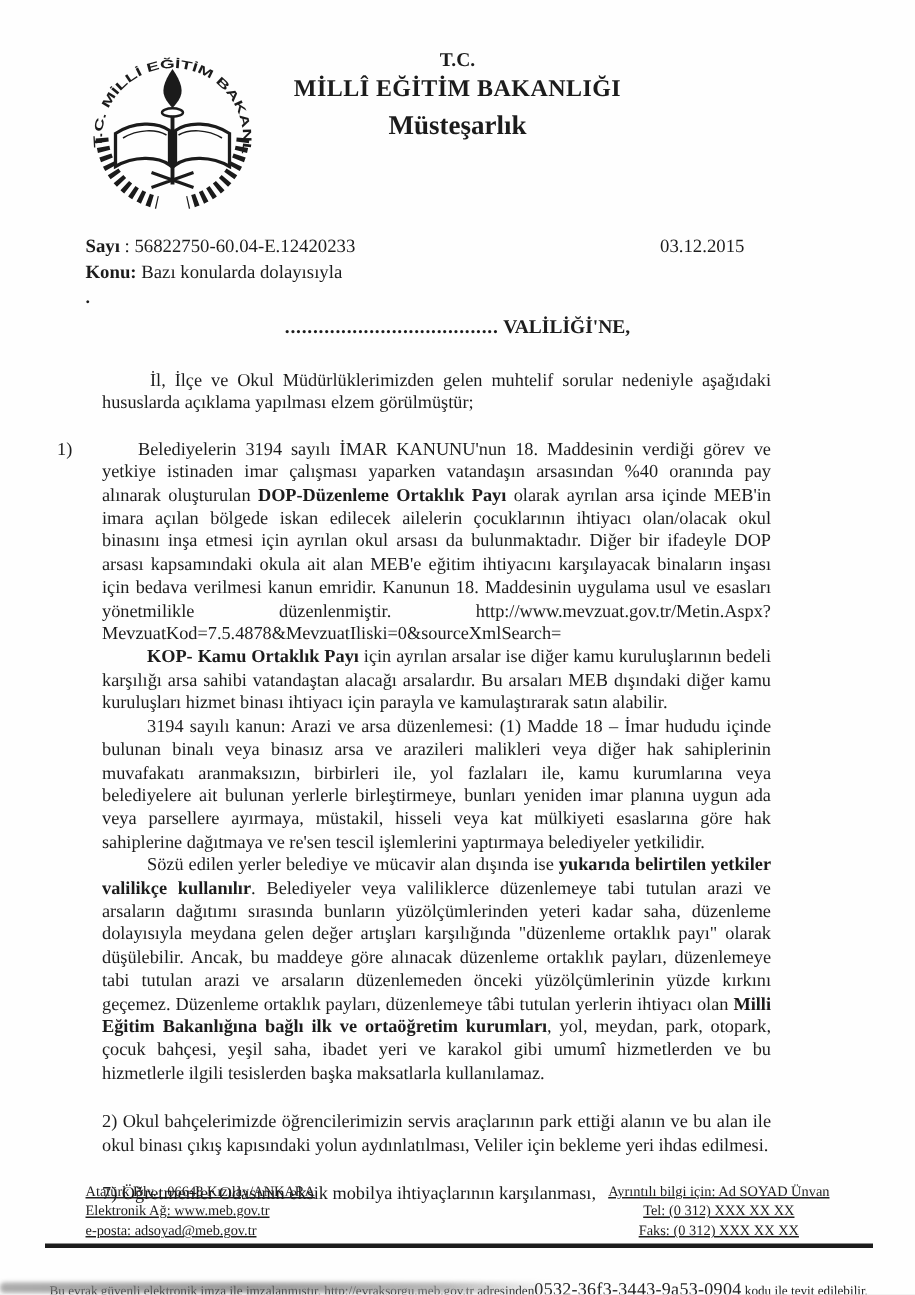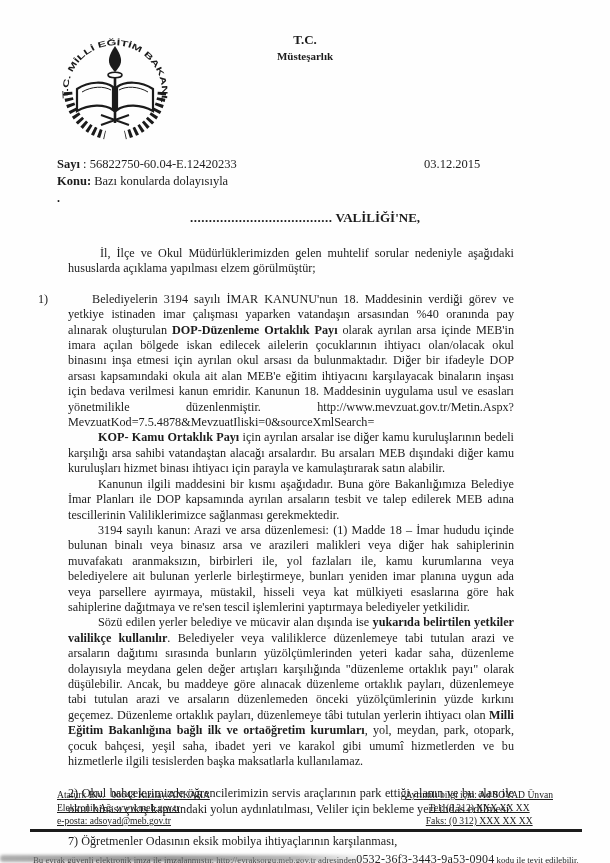--- a/index.html
+++ b/index.html
@@ -7,25 +7,25 @@
     position:relative; width:610px; height:863px; margin:0 auto;
     background:#fefefe; color:#1c1c1c; overflow:hidden;
     font-family:"Liberation Serif", serif;
   }
   
   .header{position:relative; height:150px;}
   .logo{position:absolute; left:55px; top:28px; width:120px; height:120px;}
   .titles{position:absolute; left:0; right:0; top:32px; text-align:center; line-height:1.25;}
   .t-tc{font-size:13px; font-weight:bold;}
   .t-ministry{font-size:16px; font-weight:bold; letter-spacing:.3px; margin-top:2px;}
-  .t-dept{font-size:11px; font-weight:bold; margin-top:2px;}
+  .t-dept{font-size:18px; font-weight:bold; margin-top:2px;}
   
   .meta{position:relative; margin:6px 57px 0 57px; font-size:12.5px; line-height:17px;}
   .meta .b{font-weight:bold;}
-  .date{position:absolute; left:367px; top:0;}
+  .date{position:absolute; left:383px; top:0;}
   .stray{height:13px; font-weight:bold; font-size:12px;}
   
   .addressee{margin-top:7px; text-align:center; font-weight:bold; font-size:13px;}
   .addressee .dots{letter-spacing:.5px;}
   
   .body-blocks{
     margin:20px 96px 0 68px; text-align:justify;
     font-size:12.2px; line-height:15.4px;
     overflow-wrap:break-word; word-break:break-word;
   }
@@ -79,20 +79,21 @@
       <rect x="58.7" y="49" width="2.6" height="46" fill="#1b1b1b"></rect>
 
       <path d="M22,61 C34,53 50,53 58,59 L58,82 C50,76 34,76 22,83 Z" fill="#fefefe" stroke="#1b1b1b" stroke-width="2.2"></path>
       <path d="M98,61 C86,53 70,53 62,59 L62,82 C70,76 86,76 98,83 Z" fill="#fefefe" stroke="#1b1b1b" stroke-width="2.2"></path>
       <path d="M27,64 C37,58 49,58 56,62" fill="none" stroke="#1b1b1b" stroke-width="1"></path>
       <path d="M93,64 C83,58 71,58 64,62" fill="none" stroke="#1b1b1b" stroke-width="1"></path>
       <path d="M46,87 L74,97 M74,87 L46,97" stroke="#1b1b1b" stroke-width="2"></path>
     </svg>
     <div class="titles">
       <div class="t-tc">T.C.</div>
+      <div class="t-ministry">MİLLÎ EĞİTİM BAKANLIĞI</div>
       <div class="t-dept">Müsteşarlık</div>
     </div>
   </div>
 
   <div class="meta">
     <div>
       <span class="b">Sayı</span>
       <span>: 56822750-60.04-E.12420233</span>
       <span class="date">03.12.2015</span>
     </div>
@@ -105,21 +106,20 @@
 
   <div class="addressee">
     <span class="dots">......................................</span>
     <span>VALİLİĞİ'NE,</span>
   </div>
 
   <div class="body-blocks" id="body-blocks">
       <p class="blk intro"><span>İl, İlçe ve Okul Müdürlüklerimizden gelen muhtelif sorular nedeniyle aşağıdaki hususlarda açıklama yapılması elzem görülmüştür;</span></p>
       <p class="blk hang"><span class="num">1)</span><span>Belediyelerin 3194 sayılı İMAR KANUNU'nun 18. Maddesinin verdiği görev ve yetkiye istinaden imar çalışması yaparken vatandaşın arsasından %40 oranında pay alınarak oluşturulan </span><span class="b">DOP-Düzenleme Ortaklık Payı</span><span> olarak ayrılan arsa içinde MEB'in imara açılan bölgede iskan edilecek ailelerin çocuklarının ihtiyacı olan/olacak okul binasını inşa etmesi için ayrılan okul arsası da bulunmaktadır. Diğer bir ifadeyle DOP arsası kapsamındaki okula ait alan MEB'e eğitim ihtiyacını karşılayacak binaların inşası için bedava verilmesi kanun emridir. Kanunun 18. Maddesinin uygulama usul ve esasları yönetmilikle düzenlenmiştir. http://www.mevzuat.gov.tr/Metin.Aspx?MevzuatKod=7.5.4878&amp;MevzuatIliski=0&amp;sourceXmlSearch=</span></p>
       <p class="blk indent"><span class="b">KOP- Kamu Ortaklık Payı</span><span> için ayrılan arsalar ise diğer kamu kuruluşlarının bedeli karşılığı arsa sahibi vatandaştan alacağı arsalardır. Bu arsaları MEB dışındaki diğer kamu kuruluşları hizmet binası ihtiyacı için parayla ve  kamulaştırarak satın alabilir.</span></p>
-      <p class="blk indent"><span>Kanunun ilgili maddesini bir kısmı aşağıdadır. Buna göre Bakanlığımıza Belediye İmar Planları ile DOP kapsamında ayrılan arsaların tesbit ve talep edilerek MEB adına tescillerinin Valiliklerimizce sağlanması gerekmektedir.</span></p>
       <p class="blk indent"><span>3194 sayılı kanun: Arazi ve arsa düzenlemesi: (1) Madde 18 – İmar hududu içinde bulunan binalı veya binasız arsa ve arazileri malikleri veya diğer hak sahiplerinin muvafakatı aranmaksızın, birbirleri ile, yol fazlaları ile, kamu kurumlarına veya belediyelere ait bulunan yerlerle birleştirmeye, bunları yeniden imar planına uygun ada veya parsellere ayırmaya, müstakil, hisseli veya kat mülkiyeti esaslarına göre hak sahiplerine dağıtmaya ve re'sen tescil işlemlerini yaptırmaya belediyeler yetkilidir.</span></p>
       <p class="blk indent"><span>Sözü edilen yerler belediye ve mücavir alan dışında ise </span><span class="b">yukarıda belirtilen yetkiler valilikçe kullanılır</span><span>. Belediyeler veya valiliklerce düzenlemeye tabi tutulan arazi ve arsaların dağıtımı sırasında bunların yüzölçümlerinden yeteri kadar saha, düzenleme dolayısıyla meydana gelen değer artışları karşılığında "düzenleme ortaklık payı" olarak düşülebilir. Ancak, bu maddeye göre alınacak düzenleme ortaklık payları, düzenlemeye tabi tutulan arazi ve arsaların düzenlemeden önceki yüzölçümlerinin yüzde kırkını geçemez. Düzenleme ortaklık payları, düzenlemeye tâbi tutulan yerlerin ihtiyacı olan </span><span class="b">Milli Eğitim Bakanlığına bağlı ilk ve ortaöğretim kurumları</span><span>, yol, meydan, park, otopark, çocuk bahçesi, yeşil saha, ibadet yeri ve karakol gibi umumî hizmetlerden ve bu hizmetlerle ilgili tesislerden başka maksatlarla kullanılamaz.</span></p>
       <p class="blk spaced"><span>2) Okul bahçelerimizde öğrencilerimizin servis araçlarının park ettiği alanın ve bu alan ile okul binası çıkış kapısındaki yolun aydınlatılması, Veliler için bekleme yeri ihdas edilmesi.</span></p>
       <p class="blk spaced"><span>7) Öğretmenler Odasının eksik mobilya ihtiyaçlarının karşılanması,</span></p>
     </div>
 
   <div class="footer-info">
     <div class="addr-col">
       <div class="addr-line">Atatürk Blv.   06648 Kızılay/ANKARA</div>
       <div class="addr-line">Elektronik Ağ: www.meb.gov.tr</div>

